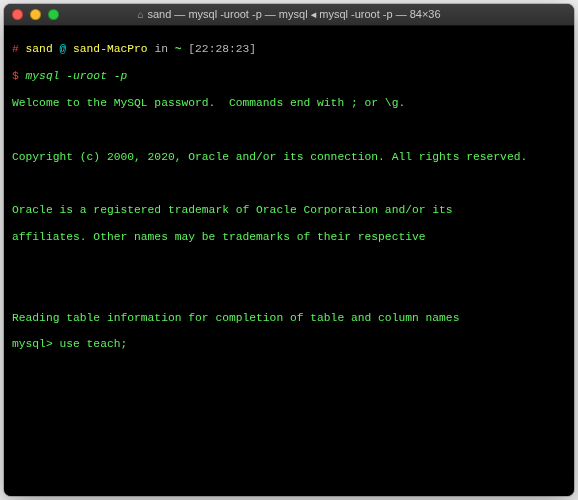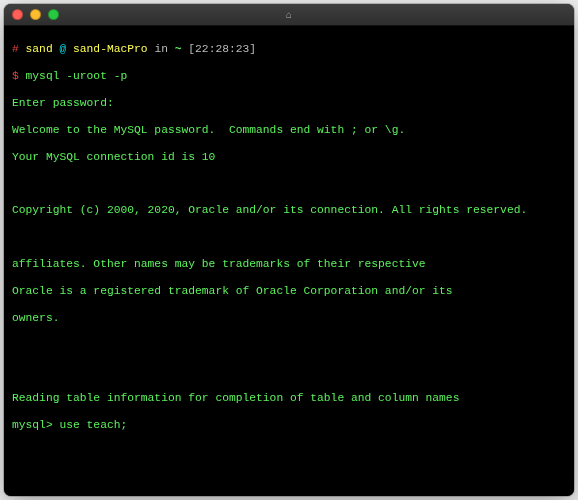--- a/index.html
+++ b/index.html
@@ -63,50 +63,48 @@
     }
     .line { display: block; min-height: 13.4px;}
     .hash { color: #d44; }
     .user { color: #ffff55; }
     .at { color: #00dcdc; }
     .host { color: #ffff55; }
     .in { color: #bbbbbb; }
     .dir { color: #5cf25c; font-weight: bold;}
     .time { color: #bbbbbb; }
     .dollar { color: #d44; }
-    .cmd { color: #5cf25c; }
+    .cmd { color: #5cf25c; font-style: italic; }
     .out { color: #5cf25c; }
   </style>
 </head>
 <body>
 
 <div class="window">
   <div class="titlebar">
     <div class="lights">
       <div class="light close"></div>
       <div class="light min"></div>
       <div class="light max"></div>
     </div>
     <div class="title">
       <span class="home-icon">⌂</span>
+      <span>sand — mysql -uroot -p — mysql ◂ mysql -uroot -p — 84×36</span>
     </div>
   </div>
 
   <div class="term-body">
 <span class="line"><span class="hash">#</span> <span class="user">sand</span> <span class="at">@</span> <span class="host">sand-MacPro</span> <span class="in">in</span> <span class="dir">~</span> <span class="time">[22:28:23]</span></span>
 <span class="line"><span class="dollar">$</span> <span class="cmd">mysql -uroot -p</span></span>
-<span class="line out">Enter password:</span>
 <span class="line out">Welcome to the MySQL password.  Commands end with ; or \g.</span>
-<span class="line out">Your MySQL connection id is 10</span>
 <span class="line"> </span>
 <span class="line out">Copyright (c) 2000, 2020, Oracle and/or its connection. All rights reserved.</span>
 <span class="line"> </span>
+<span class="line out">Oracle is a registered trademark of Oracle Corporation and/or its</span>
 <span class="line out">affiliates. Other names may be trademarks of their respective</span>
-<span class="line out">Oracle is a registered trademark of Oracle Corporation and/or its</span>
-<span class="line out">owners.</span>
 <span class="line"> </span>
 <span class="line"> </span>
 <span class="line out">Reading table information for completion of table and column names</span>
 <span class="line out">mysql&gt; use teach;</span>
 
 
 
 
 
 

